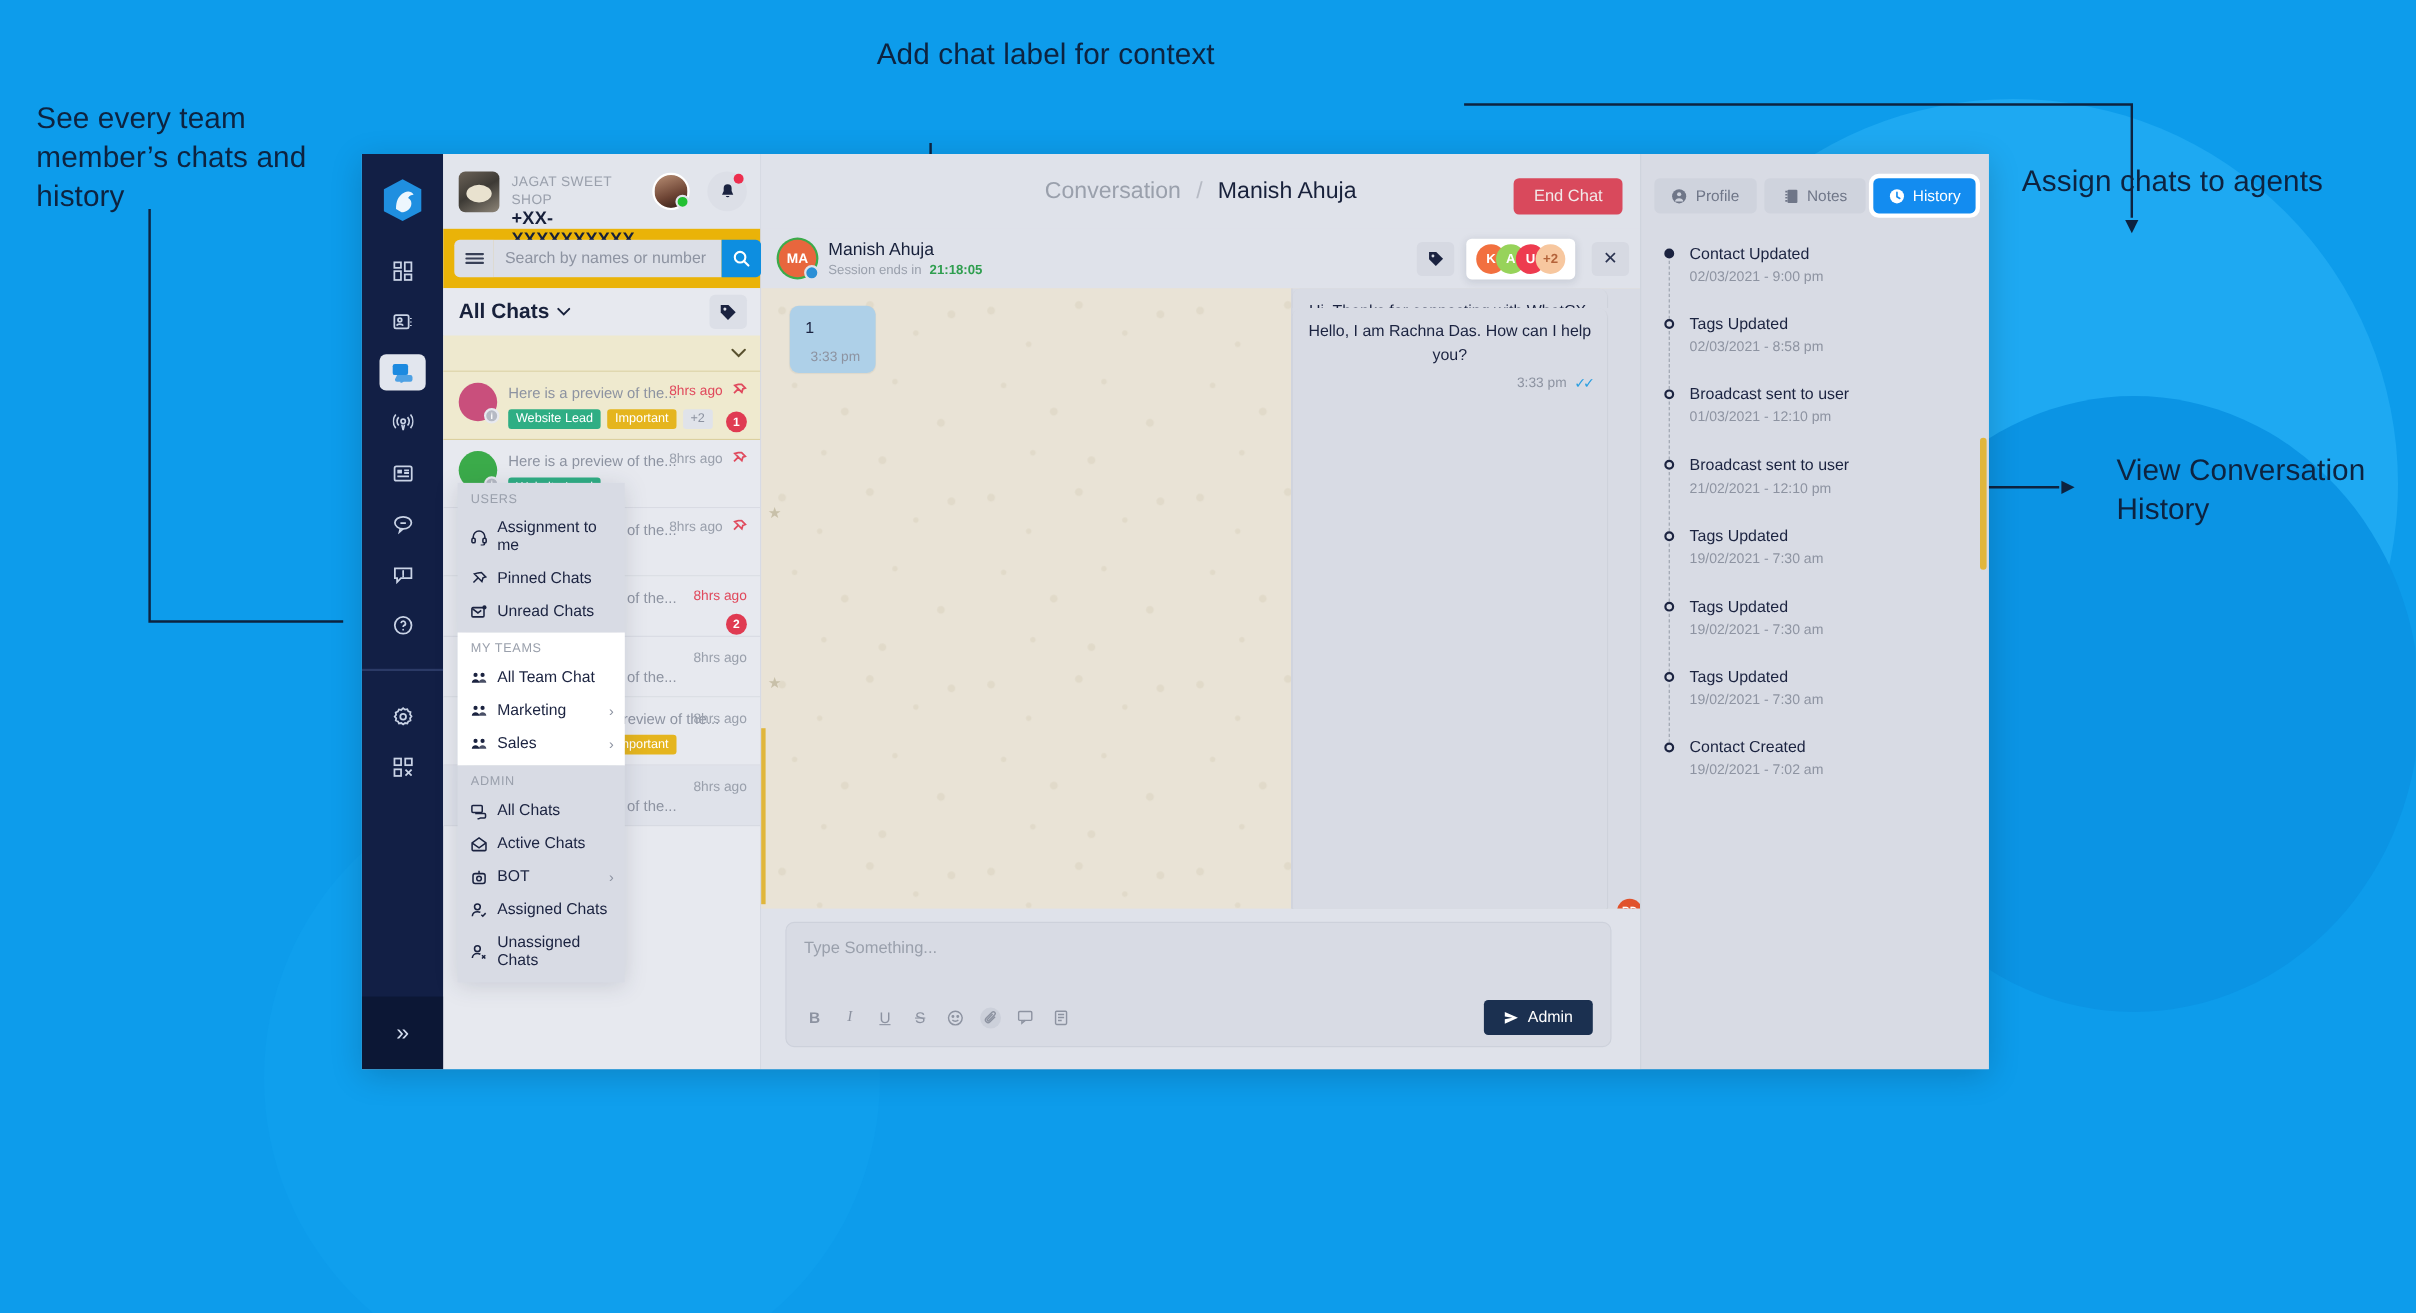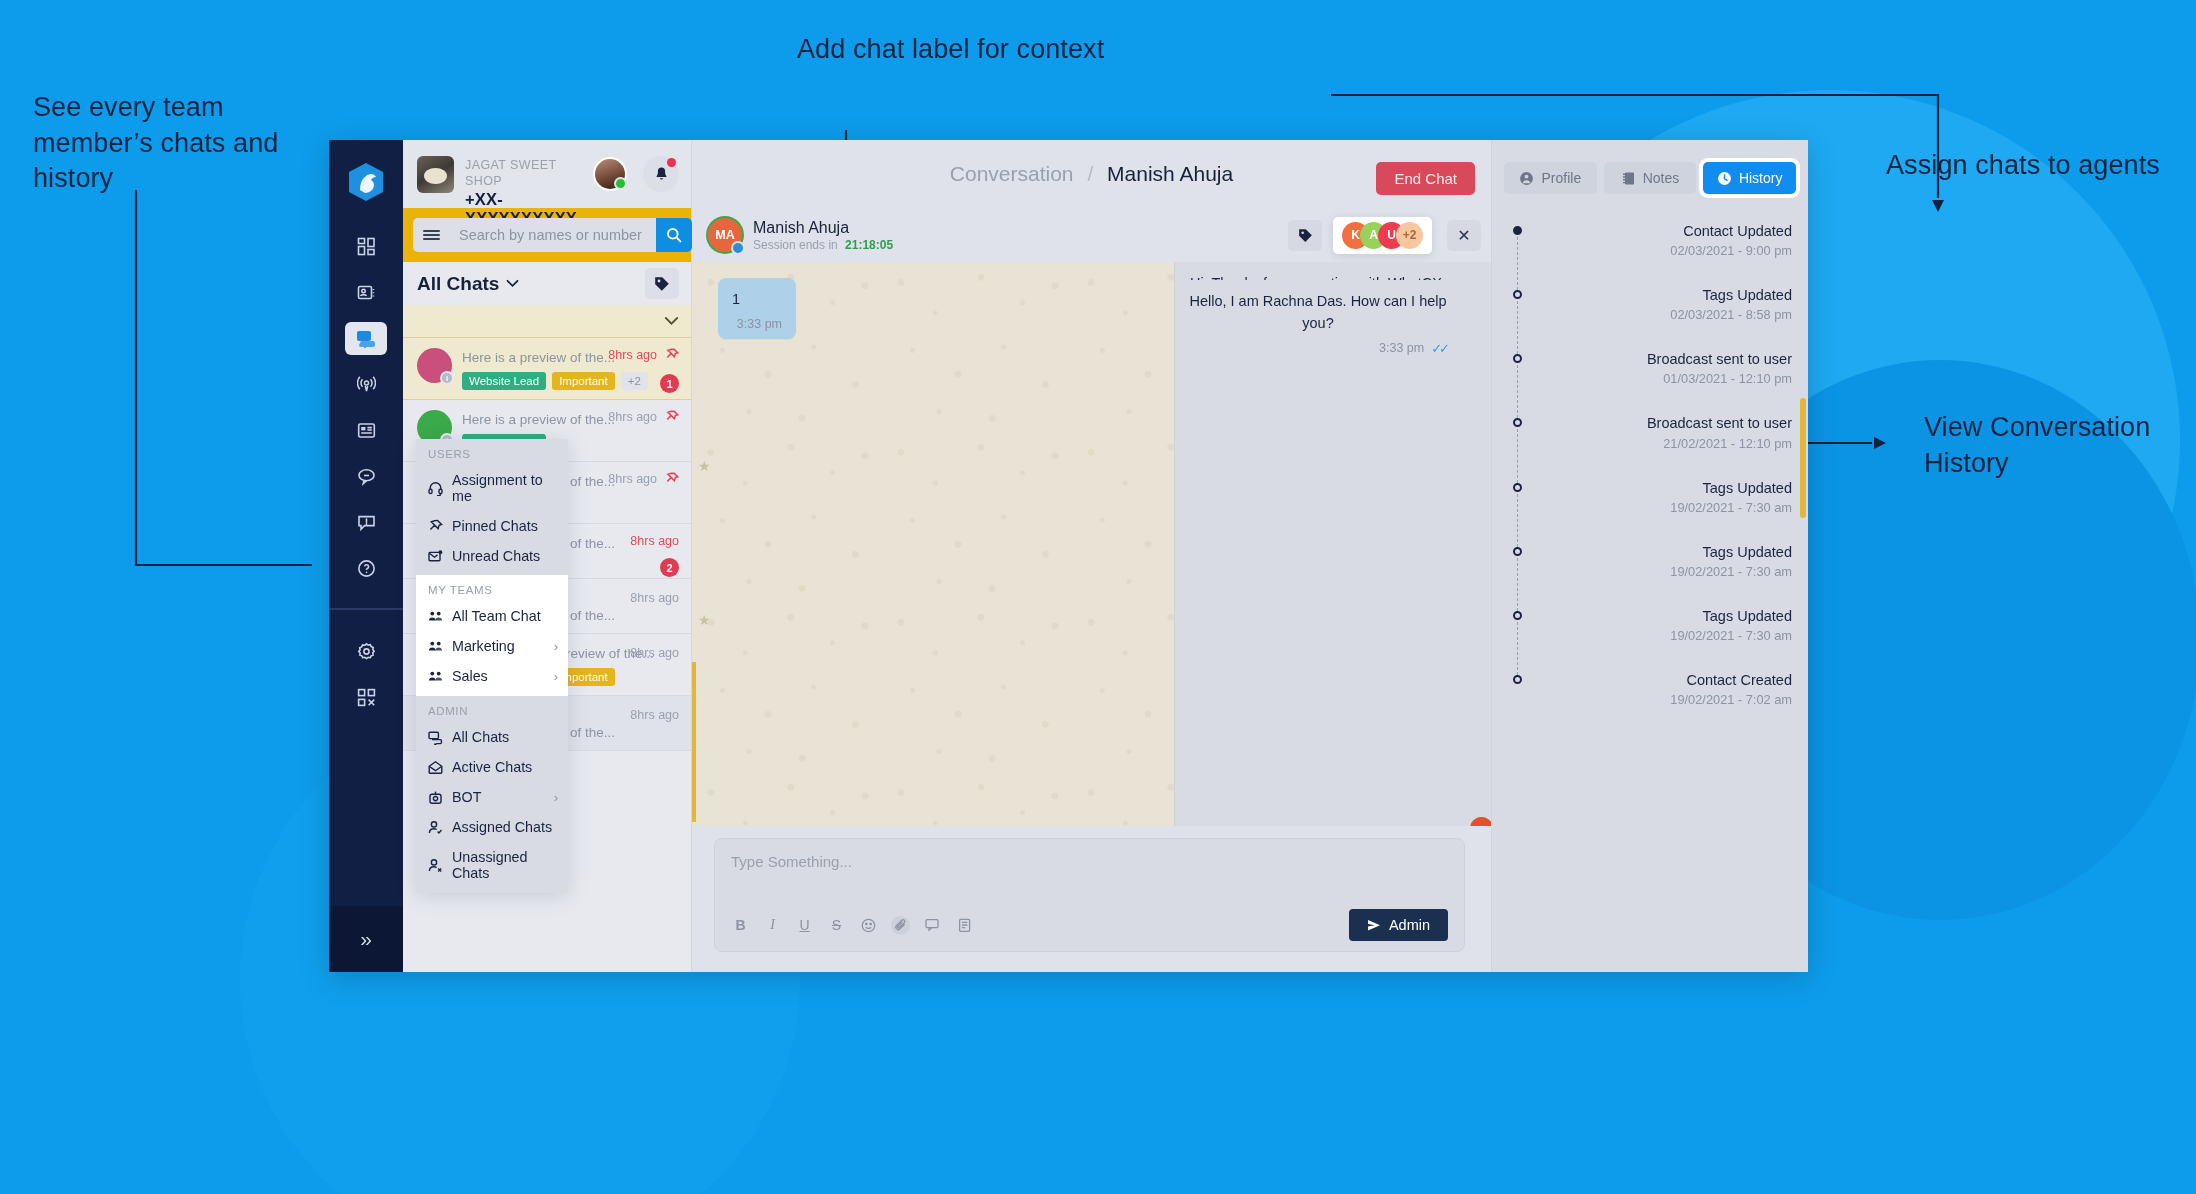--- a/index.html
+++ b/index.html
@@ -24,21 +24,21 @@
     position: absolute;
     color: #0d2340;
     font-size: 27px;
     line-height: 1.32;
     font-weight: 500;
     letter-spacing: .1px;
     white-space: pre-line;
   }
   .annot.a-left   { left: 33px;   top: 90px;  width: 290px; }
   .annot.a-top    { left: 797px;  top: 32px;  width: 330px; }
-  .annot.a-right1 { left: 1886px; top: 148px; width: 300px; }
+  .annot.a-right1 { left: 1838px; top: 148px; width: 300px; }
   .annot.a-right2 { left: 1924px; top: 410px; width: 260px; }
 
   .leader { position: absolute; pointer-events: none; }
 
   
   .app {
     position: absolute; left: 329px; top: 140px;
     width: 1479px; height: 832px;
     background: #dfe2ea;
     overflow: hidden;
@@ -299,21 +299,21 @@
   .right {
     position:absolute; right:0; top:0; width:317px; height:100%;
     background:#d8dbe4; border-left:1px solid #cfd3dc;
   }
   .tabs { display:flex; gap:7px; padding: 22px 12px 10px; }
   .tab {
     flex:1; height:32px; border-radius:5px; background:#cfd3dd; color:#6f7688;
     display:flex; align-items:center; justify-content:center; gap:7px; font-size:14px; cursor:pointer;
   }
   .tab.active { background:#138cf0; color:#fff; box-shadow: 0 0 0 4px #ffffff; }
-  .timeline { padding: 18px 16px 0 18px; position:relative;text-align:right; }
+  .timeline { padding: 18px 16px 0 18px; position:relative; }
   .tl-item { position:relative; padding-left: 26px; padding-bottom: 28px; }
   .tl-item::before {
     content:""; position:absolute; left:3px; top:4px; width:9px; height:9px;
     border-radius:50%; border:2px solid #1b2340; background:#d8dbe4; box-sizing:border-box;
   }
   .tl-item.filled::before { background:#1b2340; }
   .tl-item::after {
     content:""; position:absolute; left:7px; top:15px; bottom:-4px; width:0;
     border-left:1px dashed #9aa0ac;
   }

